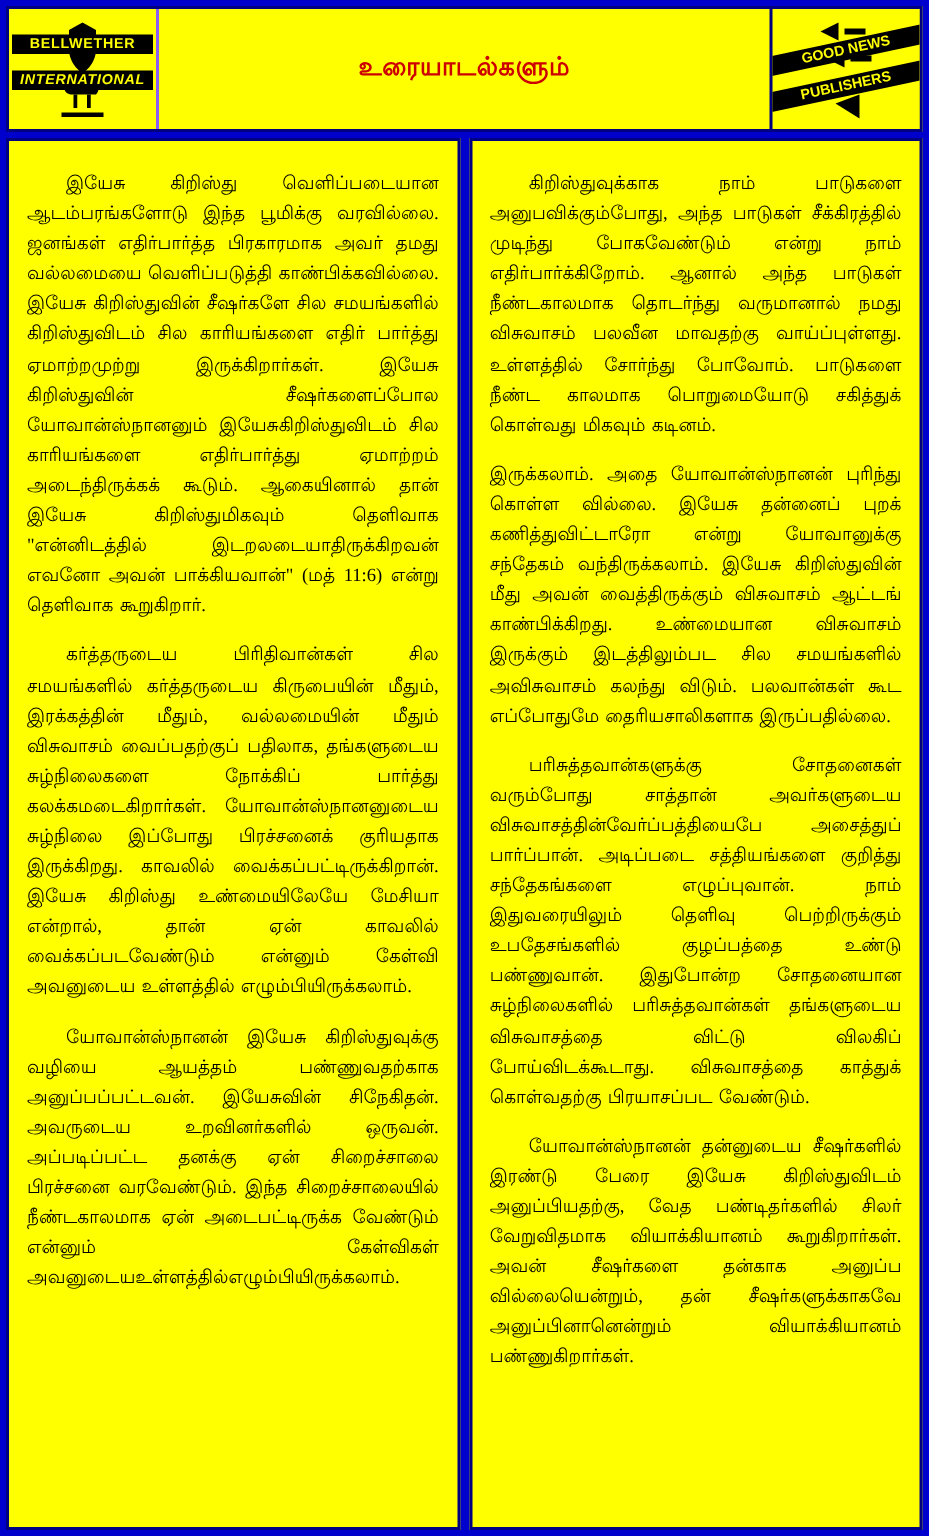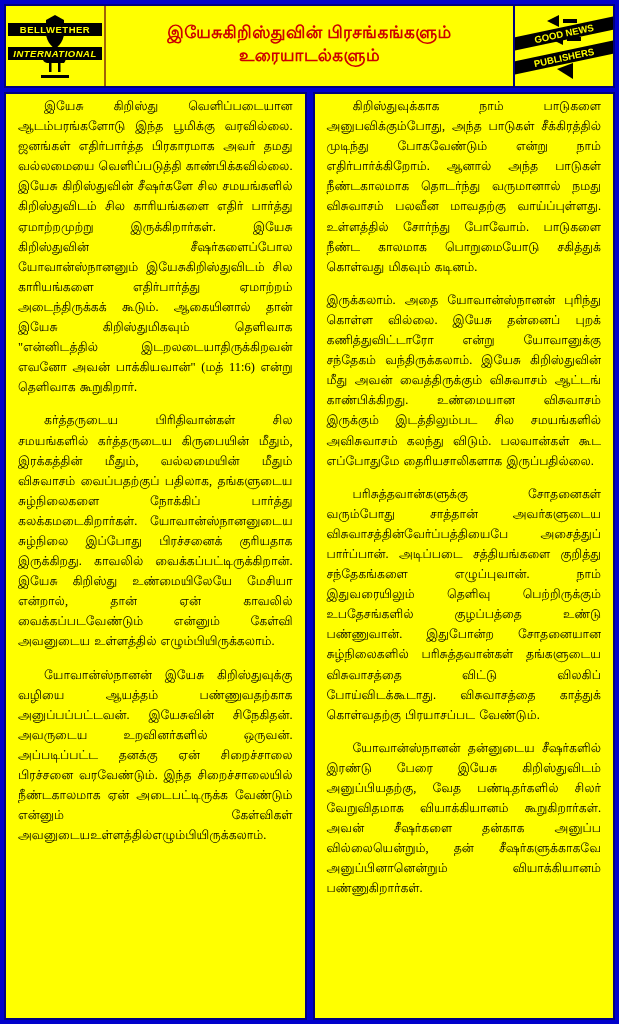--- a/index.html
+++ b/index.html
@@ -30,21 +30,21 @@
     height: 84px;
     box-sizing: border-box;
     display: flex;
     align-items: stretch;
     background: #ffff00;
     border: 2px solid #000080;
   }
   .logo-box {
     width: 98px;
     flex: 0 0 98px;
-    border-right: 2px solid #a16207;
+    border-right: 2px solid #8b5cf6;
     background: #ffff00;
     position: relative;
     display: flex;
     align-items: center;
     justify-content: center;
     overflow: hidden;
   }
   .logo-box.right {
     border-right: none;
     border-left: 2px solid #000080;
@@ -140,21 +140,21 @@
     width: 611px;
     height: 928px;
     display: flex;
     gap: 6px;
   }
   .column {
     background: #ffff00;
     border: 2px solid #000080;
     box-sizing: border-box;
     width: 302.5px;
-    padding: 2px 12px 10px 12px;
+    padding: 18px 12px 10px 12px;
     overflow: hidden;
   }
   .para {
     font-family: "Liberation Serif", serif;
     font-size: 12.4px;
     color: #000000;
     text-align: justify;
     text-justify: inter-word;
     line-height: 1.62;
     margin: 0 0 13px 0;
@@ -180,21 +180,20 @@
           <rect x="11" y="52" width="2.5" height="9" fill="#000000"></rect>
           <rect x="20" y="52" width="2.5" height="9" fill="#000000"></rect>
           <path d="M3 64 L31 64 L31 67 L3 67 Z" fill="#000000"></path>
         </svg>
         <div class="logo-banner b1">BELLWETHER</div>
         <div class="logo-banner b2">INTERNATIONAL</div>
       </div>
     </div>
 
     <div class="header-titles">
-      <div class="title-ta">இயேசுகிறிஸ்துவின்  பிரசங்கங்களும்</div>
       <div class="title-ta">உரையாடல்களும்</div>
     </div>
 
     <div class="logo-box right">
       <div class="logo-inner">
         <svg class="gn-mark" viewBox="0 0 42 74">
           <rect x="0" y="0" width="42" height="74" fill="#ffff00"></rect>
           <path d="M4 12 L16 6 L16 18 Z" fill="#000000"></path>
           <path d="M8 30 L20 24 L20 36 Z" fill="#000000"></path>
           <path d="M14 60 L30 54 L30 70 Z" fill="#000000"></path>

